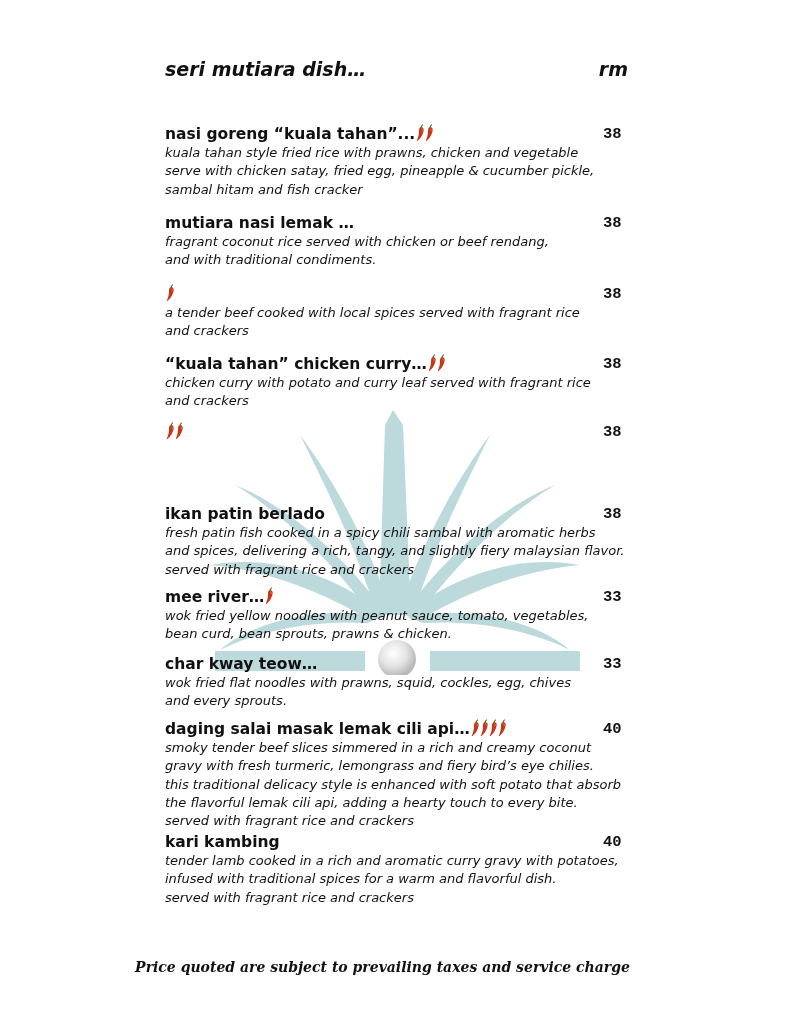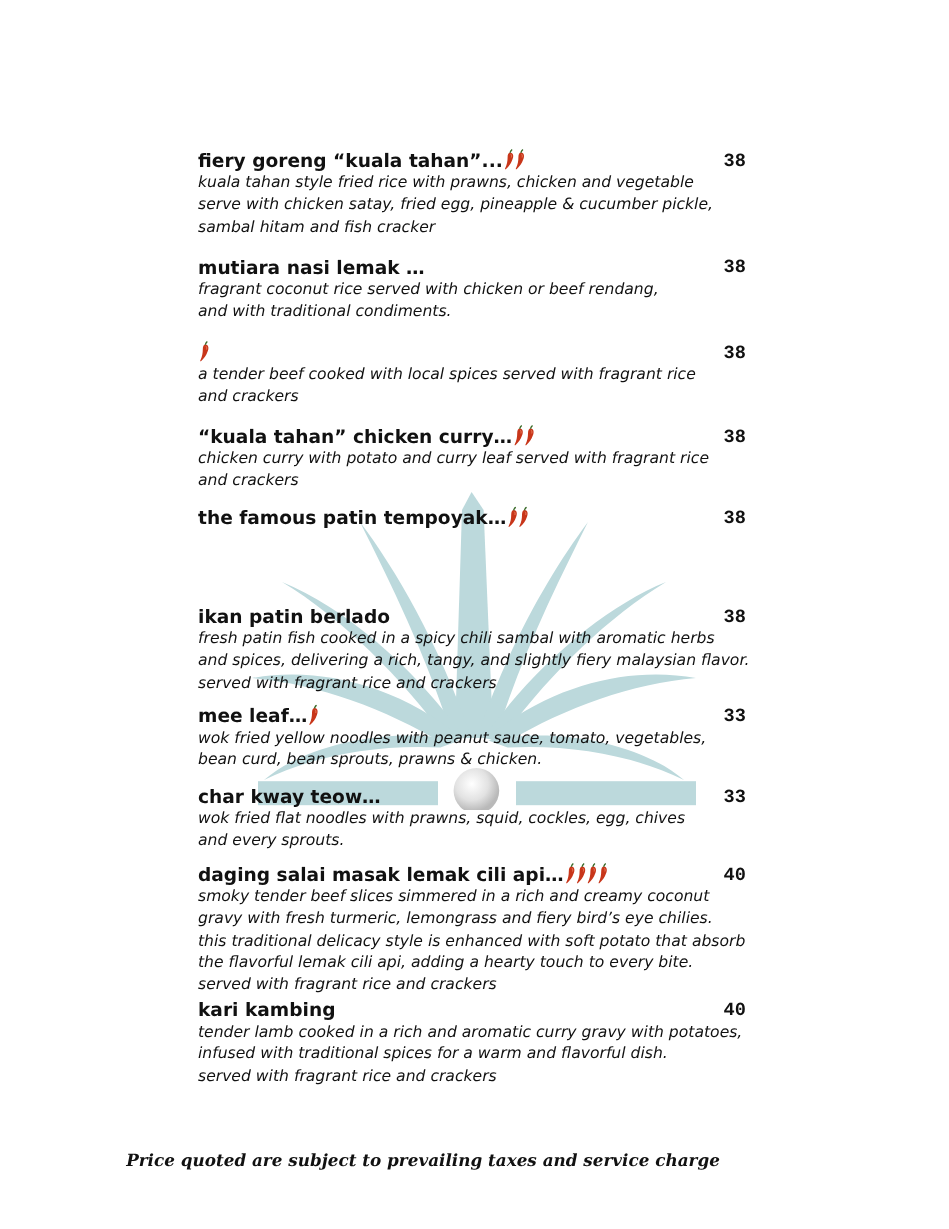--- a/index.html
+++ b/index.html
@@ -15,21 +15,21 @@
   .menu { position: absolute; left: 165px; top: 0; width: 460px; z-index: 2; }
   .item { position: absolute; left: 0; width: 460px; }
   .item .name-row { position: relative; height: 20px; }
   .item .name { font-size: 15.5px; font-weight: bold; white-space: nowrap; display: inline-block; vertical-align: top; line-height: 20px; }
   .item .chilis { display: inline-block; vertical-align: top; margin-left: 1px; height: 20px; }
   .item .price { position: absolute; left: 438px; top: 0; font-size: 15.5px; font-weight: bold; line-height: 20px; font-family: Liberation Mono, monospace; }
   .item .desc { font-size: 13px; line-height: 18.3px; white-space: pre-line; margin-top: 0px; font-style: italic; }
 
   .chili { display: inline-block; width: 9px; height: 18px; vertical-align: top; }
 
-  .footer { position: absolute; left: 0; top: 957px; width: 705px; text-align: center; z-index: 2; }
+  .footer { position: absolute; left: 0; top: 957px; width: 705px; text-align: center; z-index: 2; padding-left: 30px; }
   .footer span { font-family: "DejaVu Serif", serif; font-style: italic; font-weight: bold; font-size: 14px; margin-left: 0px; }
 </style>
 </head>
 <body>
 
 <div class="page">
 
   <svg class="watermark" viewBox="0 0 380 270">
     <defs>
       <radialGradient id="pearl" cx="40%" cy="35%" r="60%">
@@ -51,26 +51,30 @@
       <path d="M212 212 C250 160, 300 110, 350 80 C300 100, 240 150, 198 210 Z"></path>
       <path d="M215 215 C265 185, 320 165, 375 160 C320 150, 255 165, 200 210 Z"></path>
       <path d="M218 218 C270 215, 325 225, 365 245 C330 215, 260 200, 202 212 Z"></path>
 
       <rect x="10" y="246" width="150" height="20"></rect>
       <rect x="225" y="246" width="150" height="20"></rect>
     </g>
     <circle cx="192" cy="254" r="19" fill="url(#pearl)"></circle>
   </svg>
 
+  <div class="header">
+    <span class="title">seri mutiara dish…</span>
+    <span class="rm">rm</span>
+  </div>
 
   <div class="menu">
 
     <div class="item" style="top:124px">
       <div class="name-row">
-        <span class="name">fiery goreng “kuala tahan”...</span><span class="chilis"><svg class="chili" viewBox="0 0 9 18">
+        <span class="name">nasi goreng “kuala tahan”...</span><span class="chilis"><svg class="chili" viewBox="0 0 9 18">
               <path d="M5.2 3 C8 3.5 8.2 6 7 9 C6 12 4 15 1.5 17 C0.8 17.3 0.6 16.8 1 16.2 C2.5 13 3 10 3 7 C3 4.5 3.8 3 5.2 3 Z" fill="#c8361a"></path>
               <path d="M5 3.2 C5.5 2 6 1.2 6.8 0.6" stroke="#3a6b2a" stroke-width="1.1" fill="none"></path>
               <path d="M5.6 4.5 C6.3 5 6.4 6.2 6.1 7.2" stroke="#f08a6a" stroke-width="0.7" fill="none"></path>
             </svg><svg class="chili" viewBox="0 0 9 18">
               <path d="M5.2 3 C8 3.5 8.2 6 7 9 C6 12 4 15 1.5 17 C0.8 17.3 0.6 16.8 1 16.2 C2.5 13 3 10 3 7 C3 4.5 3.8 3 5.2 3 Z" fill="#c8361a"></path>
               <path d="M5 3.2 C5.5 2 6 1.2 6.8 0.6" stroke="#3a6b2a" stroke-width="1.1" fill="none"></path>
               <path d="M5.6 4.5 C6.3 5 6.4 6.2 6.1 7.2" stroke="#f08a6a" stroke-width="0.7" fill="none"></path>
             </svg></span>
         <span class="price">38</span>
       </div>
@@ -113,21 +117,21 @@
               <path d="M5.6 4.5 C6.3 5 6.4 6.2 6.1 7.2" stroke="#f08a6a" stroke-width="0.7" fill="none"></path>
             </svg></span>
         <span class="price">38</span>
       </div>
       <div class="desc">chicken curry with potato and curry leaf served with fragrant rice
 and crackers</div>
     </div>
 
     <div class="item" style="top:422px">
       <div class="name-row">
-        <span class="name">the famous patin tempoyak…</span><span class="chilis"><svg class="chili" viewBox="0 0 9 18">
+        <span class="chilis"><svg class="chili" viewBox="0 0 9 18">
               <path d="M5.2 3 C8 3.5 8.2 6 7 9 C6 12 4 15 1.5 17 C0.8 17.3 0.6 16.8 1 16.2 C2.5 13 3 10 3 7 C3 4.5 3.8 3 5.2 3 Z" fill="#c8361a"></path>
               <path d="M5 3.2 C5.5 2 6 1.2 6.8 0.6" stroke="#3a6b2a" stroke-width="1.1" fill="none"></path>
               <path d="M5.6 4.5 C6.3 5 6.4 6.2 6.1 7.2" stroke="#f08a6a" stroke-width="0.7" fill="none"></path>
             </svg><svg class="chili" viewBox="0 0 9 18">
               <path d="M5.2 3 C8 3.5 8.2 6 7 9 C6 12 4 15 1.5 17 C0.8 17.3 0.6 16.8 1 16.2 C2.5 13 3 10 3 7 C3 4.5 3.8 3 5.2 3 Z" fill="#c8361a"></path>
               <path d="M5 3.2 C5.5 2 6 1.2 6.8 0.6" stroke="#3a6b2a" stroke-width="1.1" fill="none"></path>
               <path d="M5.6 4.5 C6.3 5 6.4 6.2 6.1 7.2" stroke="#f08a6a" stroke-width="0.7" fill="none"></path>
             </svg></span>
         <span class="price">38</span>
       </div>
@@ -138,21 +142,21 @@
         <span class="name">ikan patin berlado</span>
         <span class="price">38</span>
       </div>
       <div class="desc">fresh patin fish cooked in a spicy chili sambal with aromatic herbs
 and spices, delivering a rich, tangy, and slightly fiery malaysian flavor.
 served with fragrant rice and crackers</div>
     </div>
 
     <div class="item" style="top:587px">
       <div class="name-row">
-        <span class="name">mee leaf… </span><span class="chilis"><svg class="chili" viewBox="0 0 9 18">
+        <span class="name">mee river… </span><span class="chilis"><svg class="chili" viewBox="0 0 9 18">
               <path d="M5.2 3 C8 3.5 8.2 6 7 9 C6 12 4 15 1.5 17 C0.8 17.3 0.6 16.8 1 16.2 C2.5 13 3 10 3 7 C3 4.5 3.8 3 5.2 3 Z" fill="#c8361a"></path>
               <path d="M5 3.2 C5.5 2 6 1.2 6.8 0.6" stroke="#3a6b2a" stroke-width="1.1" fill="none"></path>
               <path d="M5.6 4.5 C6.3 5 6.4 6.2 6.1 7.2" stroke="#f08a6a" stroke-width="0.7" fill="none"></path>
             </svg></span>
         <span class="price">33</span>
       </div>
       <div class="desc">wok fried yellow noodles with peanut sauce, tomato, vegetables,
 bean curd, bean sprouts, prawns &amp; chicken.</div>
     </div>
 

